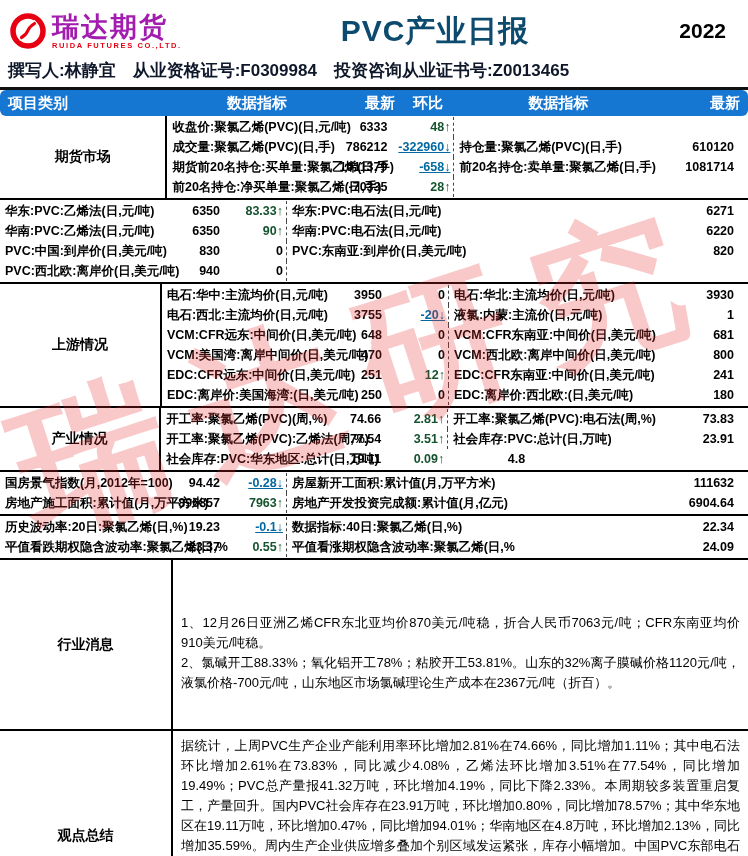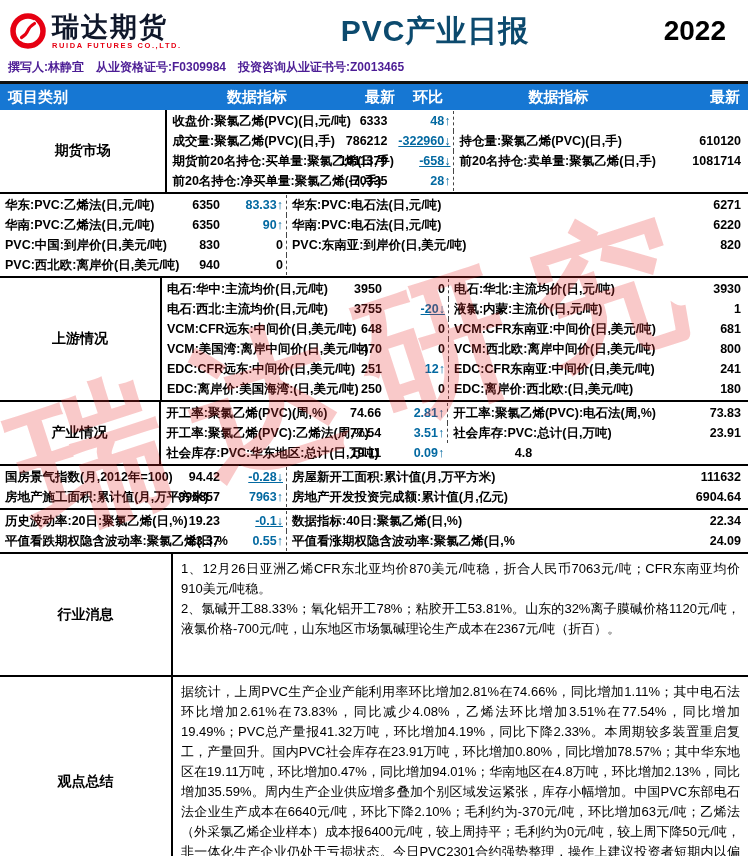--- a/index.html
+++ b/index.html
@@ -4,55 +4,55 @@
 <style>
   * { box-sizing: border-box; margin: 0; padding: 0; }
   html,body { background:#ffffff; }
   body { font-family: "Liberation Sans", "DejaVu Sans", sans-serif; }
   .page { position: relative; width: 748px; height: 856px; background:#fff; overflow: hidden; }
 
   
   .report-header { display:flex; align-items:center; height:56px; padding:6px 8px 0 8px; }
   .logo { display:flex; align-items:center; width:212px; gap:4px; }
   .logo-icon { flex: 0 0 auto; }
-  .logo-cn { font-size:27px; font-weight:bold; color:#0f172a; letter-spacing:2px; line-height:28px; }
+  .logo-cn { font-size:27px; font-weight:bold; color:#a21caf; letter-spacing:2px; line-height:28px; }
   .logo-en { font-size:7.5px; color:#e60012; letter-spacing:1.6px; font-weight:bold; }
   .title { flex:1; text-align:center; font-size:30px; font-weight:bold; color:#0c4a6e; letter-spacing:1px; }
-  .year { width:90px; text-align:right; font-size:28px; font-weight:bold; padding-right:14px; }
-  .author-line { font-size:12px; font-weight:bold; color:#4c1d95; padding:3px 8px 5px 8px; }
+  .year { width:90px; text-align:right; font-size:21px; font-weight:bold; padding-right:14px; }
+  .author-line { font-size:17px; font-weight:bold; color:#0f172a; padding:3px 8px 5px 8px; }
   .thick-rule { height:3px; background:#111; }
 
   
-  .col-header { display:flex; align-items:center; height:26px; color:#fff; font-weight:bold; font-size:15px; }
+  .col-header { display:flex; align-items:center; height:26px; color:#fff; font-weight:bold; font-size:15px;border-radius:6px; }
   .z-cat  { width:173px; padding-left:8px; }
   .z-ind1 { width:168px; text-align:center; }
   .z-new1 { width:54px;  text-align:right; }
   .z-chg  { width:66px;  text-align:center; }
   .z-ind2 { flex:1; text-align:center; }
   .z-new2 { width:92px; text-align:right; padding-right:8px; }
 
   
   .section { display:flex; border-bottom:2px solid #000; }
   .section:last-child { border-bottom:none; }
   .category { width:173px; border-right:2px solid #000; display:flex; align-items:center; justify-content:center;
               font-size:14px; font-weight:bold; color:#000;text-align:center; }
   .rows { flex:1; padding:1px 0; }
   .row { display:flex; align-items:stretch; height:20px; font-size:12.5px; font-weight:bold; color:#000; }
   .row > div { display:flex; align-items:center; }
   .cell-ind1 { width:166px; padding-left:5px; white-space:nowrap; }
   .cell-new1 { width:54px; justify-content:flex-end; white-space:nowrap; }
   .cell-chg  { width:66px; justify-content:flex-end; padding-right:3px; white-space:nowrap; }
   .cell-ind2 { flex:1; border-left:1px dashed #444; padding-left:5px; white-space:nowrap; }
-  .cell-new2 { width:92px; justify-content:flex-end; padding-right:7px; white-space:nowrap; }
-  .cell-chg.up   { color:#0369a1; }
+  .cell-new2 { width:92px; justify-content:flex-end; padding-right:14px; white-space:nowrap; }
+  .cell-chg.up   { color:#14532d; }
   .cell-chg.down { color:#0369a1;text-decoration:underline; }
 
   .content { flex:1; padding:5px 8px 4px 8px; font-size:13px; line-height:20px; color:#000; }
   .content p { margin:0; text-align:justify; }
-  .content-news    { min-height:121px; }
+  .content-news    { min-height:121px;margin-top:48px; }
   .content-summary { min-height:189px; }
 
   
   .watermark { position:absolute; top:382px; left:22px; font-size:150px; font-weight:bold;
                color:rgba(231,48,48,0.26); letter-spacing:30px; white-space:nowrap;
                transform:rotate(-18deg); transform-origin:left center; pointer-events:none; z-index:3; }
 </style>
 </head>
 <body>
 

